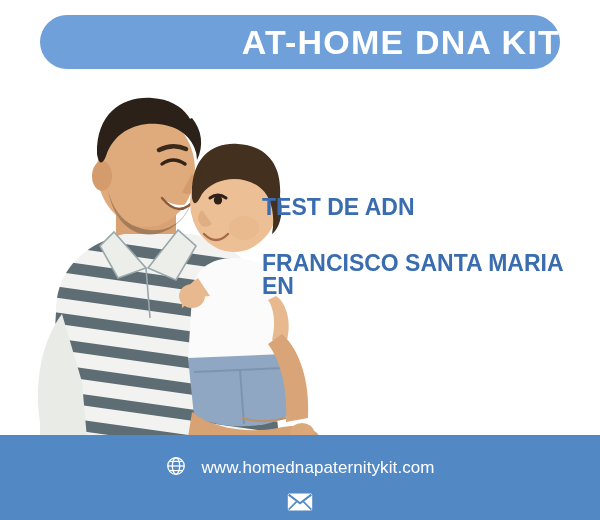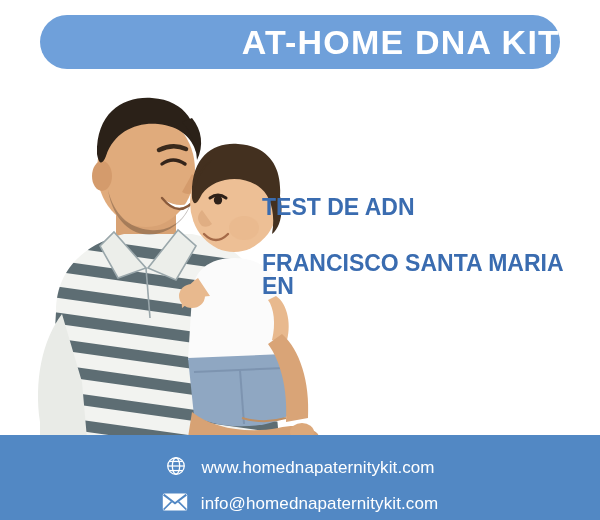--- a/index.html
+++ b/index.html
@@ -242,19 +242,18 @@
 
 
       <span class="contact-item">
         <span class="footer-icon">
           <svg width="26" height="20" viewBox="0 0 26 20">
             <rect x="0.8" y="1.6" width="24.4" height="17" rx="1.6" fill="#ffffff"></rect>
             <path d="M1.6 2.6 L13 11.2 L24.4 2.6" fill="none" stroke="#5288c4" stroke-width="2"></path>
             <path d="M1.6 17.6 L9.6 9.6 M24.4 17.6 L16.4 9.6" fill="none" stroke="#5288c4" stroke-width="1.6"></path>
           </svg>
         </span>
-        <span class="footer-text">info@homednapaternitykit.com</span>
       </span>
 
     </div>
   </div>
 
 </div>
 
 </body></html>

